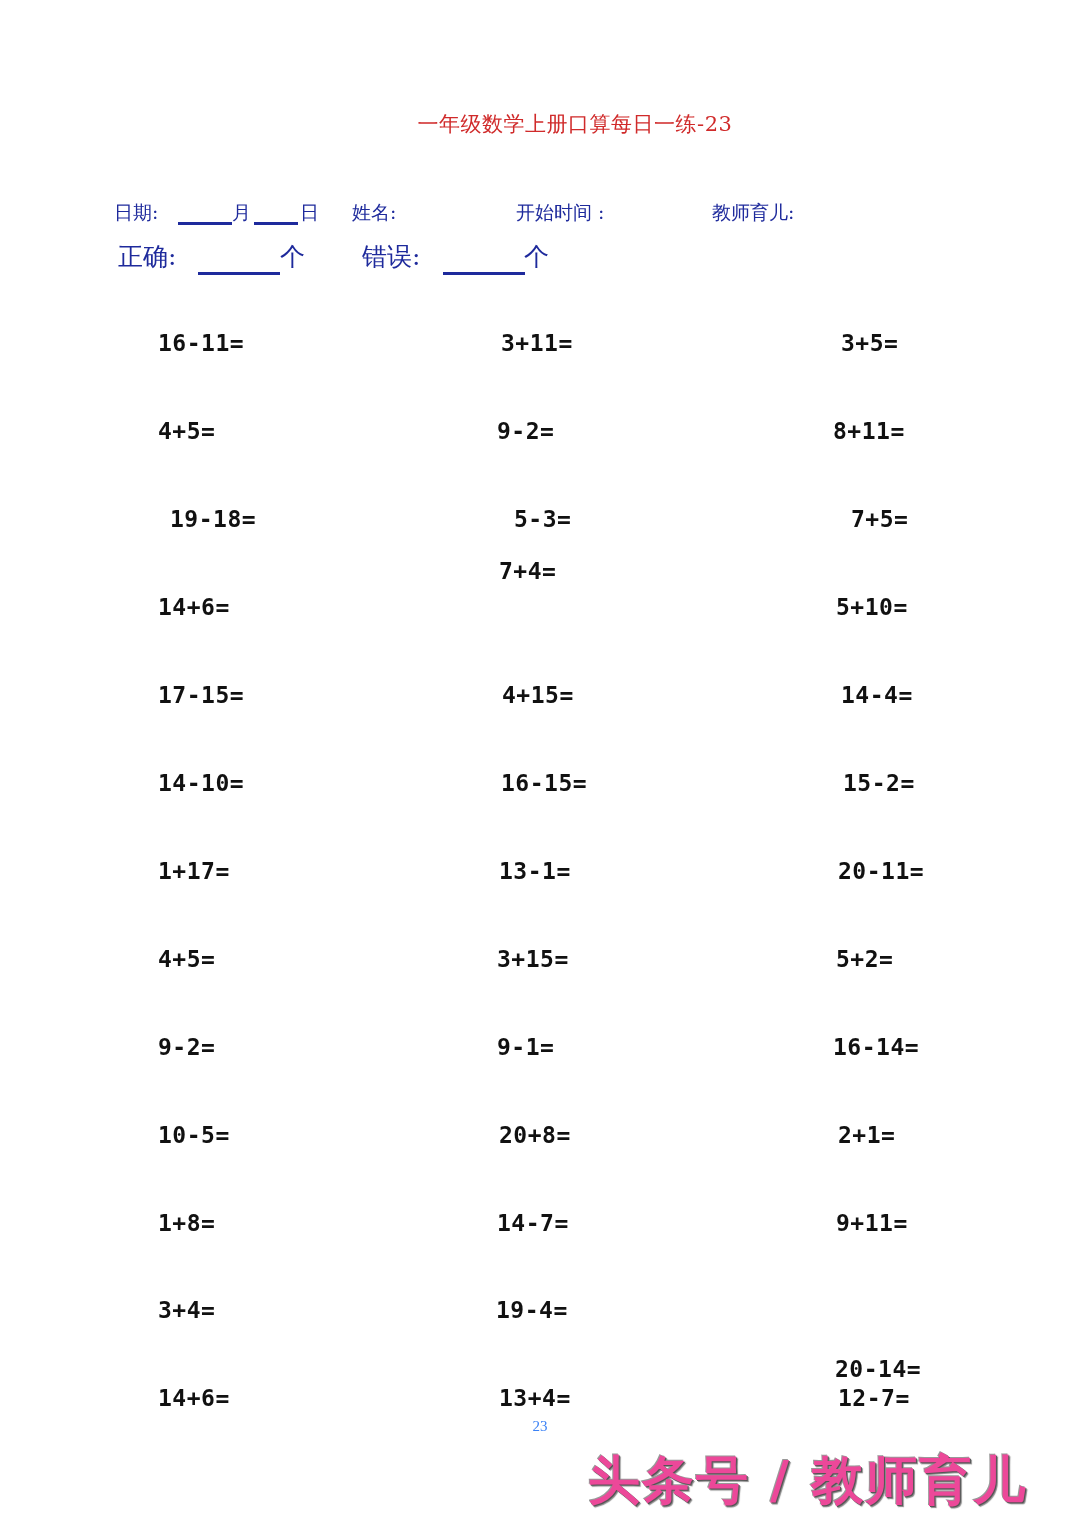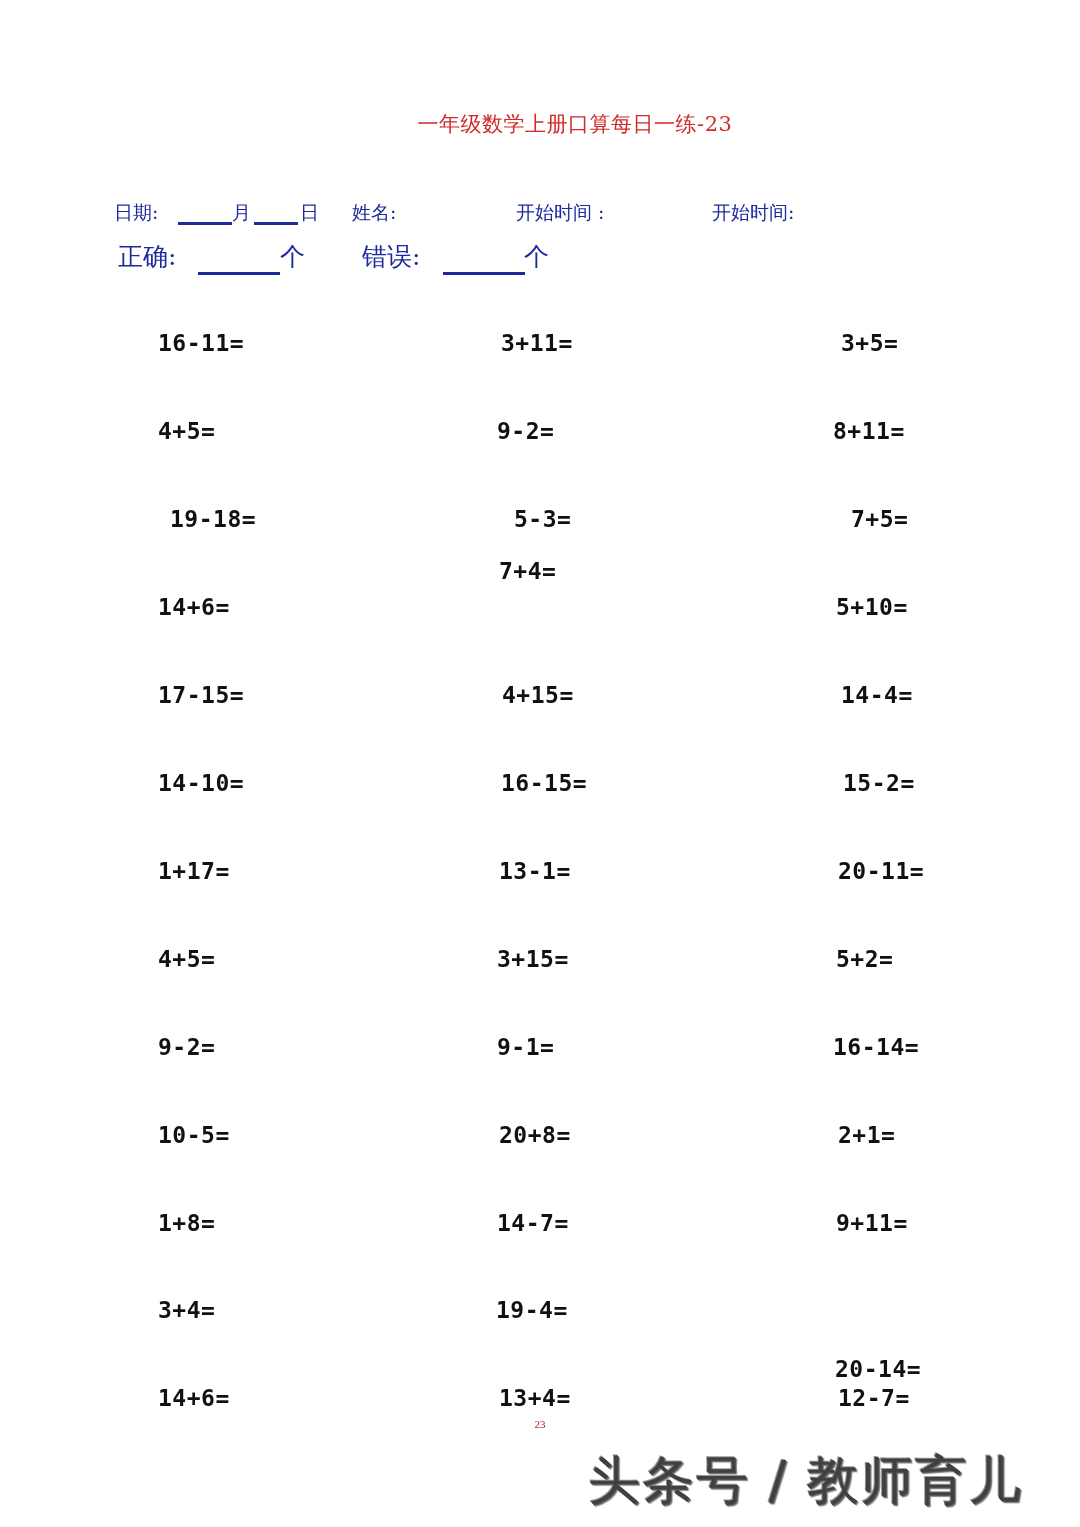--- a/index.html
+++ b/index.html
@@ -19,42 +19,42 @@
     .row1 { top: 200px; font-size: 19px; }
     .row2 { top: 240px; font-size: 25px; left: 118px; }
     .abs { position: absolute; white-space: nowrap; }
     .blank { display: inline-block; border-bottom: 3px solid #1e2a9c; vertical-align: baseline; }
     .problem {
       position: absolute; font-family: "DejaVu Sans Mono", monospace; font-weight: bold;
       font-size: 23px; color: #111111; white-space: nowrap; letter-spacing: 0.5px;
     }
     .page-num {
       position: absolute; left: 0; width: 1080px; top: 1418px; text-align: center;
-      font-family: "Liberation Serif", serif; font-size: 11px; color: #b91c1c;
+      font-family: "Liberation Serif", serif; font-size: 15px; color: #3b82f6;
     }
     .watermark {
-      position: absolute; left: 588px; top: 1446px; font-size: 52px; color: #404040;
-      font-family: "DejaVu Sans", sans-serif; font-weight: 400; letter-spacing: 2px;
+      position: absolute; left: 588px; top: 1446px; font-size: 52px; color: #ec4899;
+      font-family: "DejaVu Sans", sans-serif; font-weight: 700; letter-spacing: 2px;
       text-shadow: 1px 1px 0 #555, 2px 2px 1px #888, -1px -1px 0 #999;
     }
   </style>
 </head>
 <body>
 
 <div class="title">一年级数学上册口算每日一练-23</div>
 
 <div class="info-row row1">
   <span class="abs" style="left:0;top:0">日期:</span>
   <span class="abs blank" style="left:64px;top:0;width:54px;height:22px"></span>
   <span class="abs" style="left:118px;top:0">月</span>
   <span class="abs blank" style="left:140px;top:0;width:44px;height:22px"></span>
   <span class="abs" style="left:186px;top:0">日</span>
   <span class="abs" style="left:238px;top:0">姓名:</span>
   <span class="abs" style="left:402px;top:0">开始时间 :</span>
-  <span class="abs" style="left:598px;top:0">开始时间:</span>
+  <span class="abs" style="left:598px;top:0">教师育儿:</span>
 </div>
 
 <div class="info-row row2">
   <span class="abs" style="left:0;top:0">正确:</span>
   <span class="abs blank" style="left:80px;top:0;width:82px;height:32px"></span>
   <span class="abs" style="left:162px;top:0">个</span>
   <span class="abs" style="left:244px;top:0">错误:</span>
   <span class="abs blank" style="left:325px;top:0;width:82px;height:32px"></span>
   <span class="abs" style="left:406px;top:0">个</span>
 </div>

